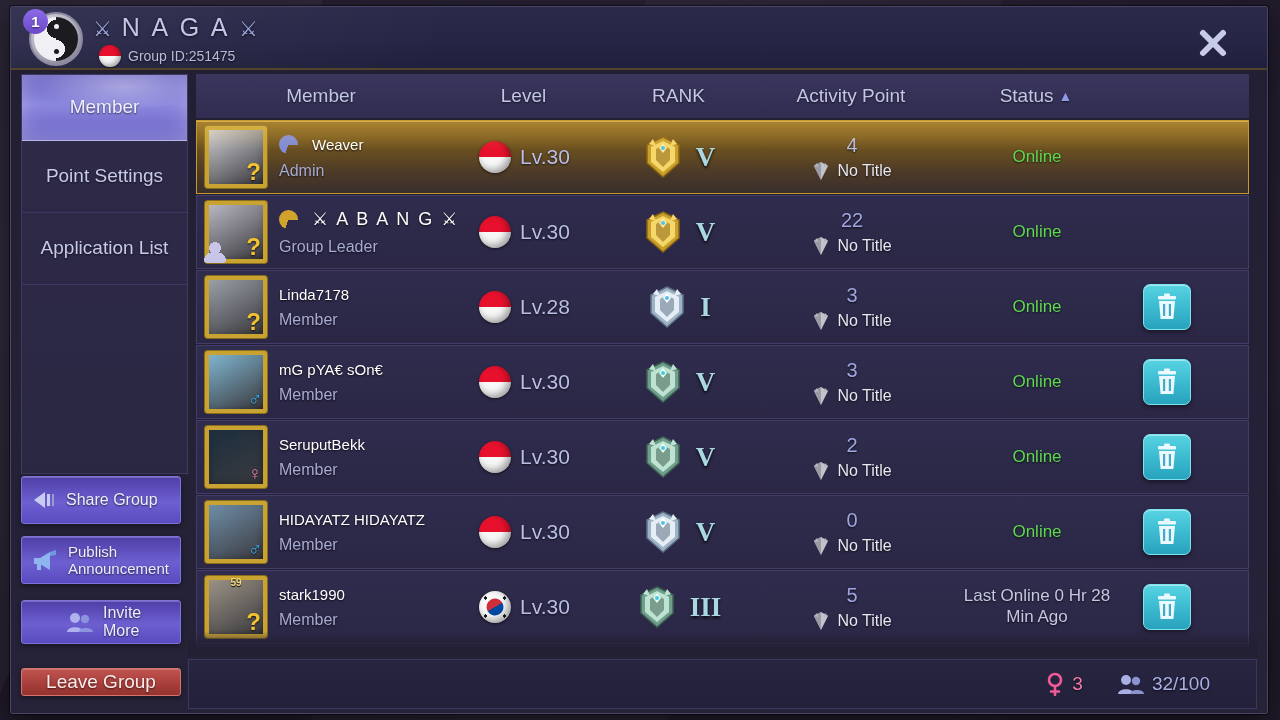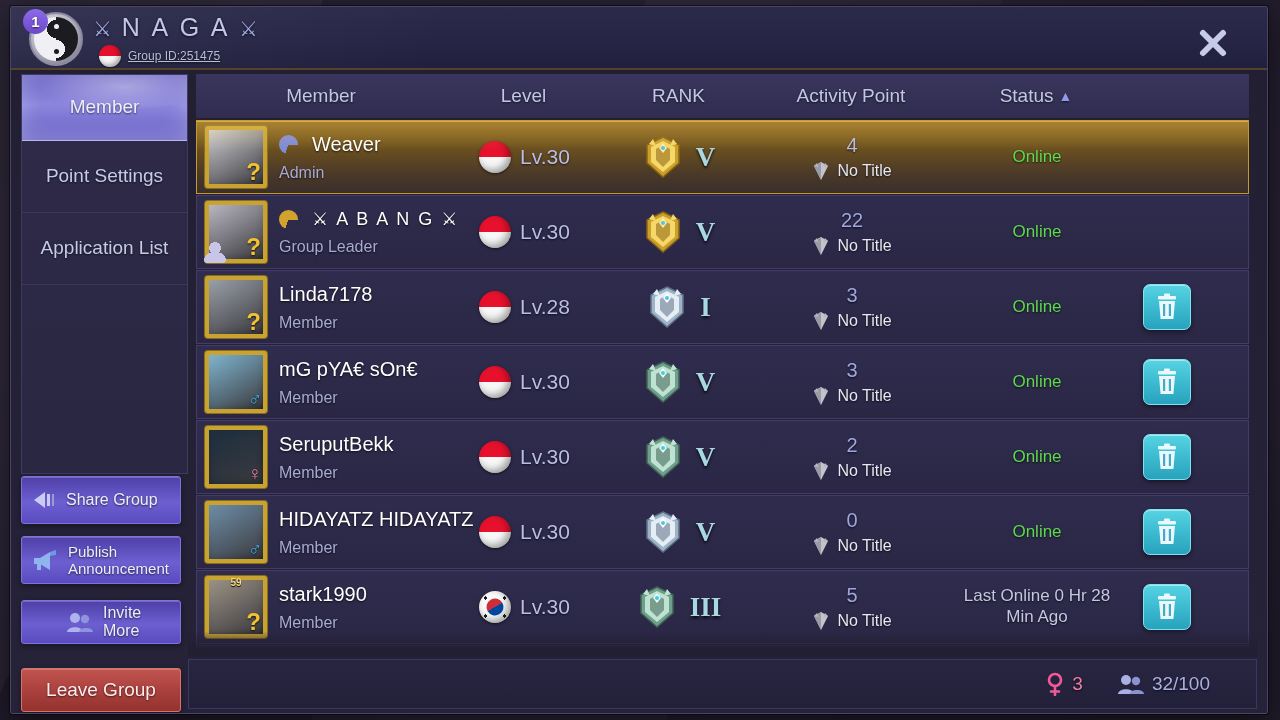--- a/index.html
+++ b/index.html
@@ -81,21 +81,21 @@
   .guild-name .dagger { color:#9fa8e0; font-size:21px; letter-spacing:0;}
   .group-id-row {
     position: absolute; left: 88px; top: 38px;
     display: flex; align-items: center; gap: 7px;
   }
   .flag-id {
     width: 22px; height: 22px; border-radius: 50%;
     background: linear-gradient(180deg, #e8112d 0 50%, #f7f7f7 50% 100%);
     box-shadow: inset -2px -2px 5px rgba(0,0,0,0.35), 0 1px 2px rgba(0,0,0,.5);
   }
-  .group-id-text { font-size: 12px; color: #b9bcd8; text-shadow: 0 1px 2px rgba(0,0,0,.7); text-decoration: underline;}
+  .group-id-text { font-size: 14px; color: #b9bcd8; text-shadow: 0 1px 2px rgba(0,0,0,.7);}
   .close-btn {
     position: absolute; right: 36px; top: 18px;
     width: 36px; height: 36px; cursor: pointer;
   }
   .close-btn svg { display:block; }
 
   
   .body-area {
     position: absolute; left: 0; top: 63px; right: 0; bottom: 0;
     background: linear-gradient(180deg, #221f33 0%, #262238 100%);
@@ -141,21 +141,21 @@
     cursor: pointer;
     text-shadow: 0 1px 2px rgba(0,0,0,.65);
     background: linear-gradient(180deg, #4e3fa8 0%, #6d5fd0 55%, #5a4cc0 100%);
     border: 1px solid #7e73dd;
     box-shadow: inset 0 1px 0 rgba(255,255,255,.22), 0 2px 5px rgba(0,0,0,.4);
   }
   #btn-share { top: 406px; height: 48px; }
   #btn-publish { top: 466px; height: 48px; font-size: 15px; }
   #btn-invite { top: 530px; height: 44px; padding-left: 44px; }
   #btn-leave {
-    position:absolute; left: 0; top: 598px; width: 160px; height: 44px;
+    position:absolute; left: 0; top: 598px; width: 160px; height: 28px;
     border-radius: 3px;
     display:flex;align-items:center;justify-content:center;
     color:#fdecec; font-size: 19px; cursor: pointer;
     text-shadow: 0 1px 2px rgba(0,0,0,.6);
     background: linear-gradient(180deg, #c0544f 0%, #a93f3c 55%, #93332f 100%);
     border: 1px solid #d8736c;
     box-shadow: inset 0 1px 0 rgba(255,255,255,.2), 0 2px 5px rgba(0,0,0,.4);
   }
   .ic { flex: 0 0 auto; display:block; }
 
@@ -229,21 +229,21 @@
     width:22px;height:22px; border-radius:3px;
     background: radial-gradient(circle at 50% 32%, #c8c5e8 0 6px, transparent 6px),
                 radial-gradient(ellipse 11px 8px at 50% 86%, #c8c5e8 0 100%, transparent 100%);
   }
   .avatar .fnum{
     position:absolute; left:50%; top:-3px; transform:translateX(-50%);
     font-size:10px; color:#f4d97a; font-weight:bold; text-shadow:0 1px 1px #000;
   }
   .names { display: flex; flex-direction: column; gap: 8px; min-width:0; }
   .nm-line { display:flex; align-items:center; gap: 14px; }
-  .mname { color: #ffffff; font-size: 20px; white-space: nowrap;
+  .mname { color: #ffffff; font-size: 15px; white-space: nowrap;
            text-shadow: 0 1px 2px rgba(0,0,0,.75); }
   .mname.spaced { letter-spacing: 2px; font-size: 18px;}
   .mrole { color: #a7abd2; font-size: 16px; text-shadow: 0 1px 2px rgba(0,0,0,.7); }
   .recall {
     width: 19px; height: 19px; border-radius: 50%;
     flex: 0 0 auto;
   }
   .recall.blue { background: conic-gradient(from 200deg, #7f8ad8 0 70%, rgba(0,0,0,0) 70% 100%);
                  box-shadow: inset 0 0 0 3px rgba(0,0,0,0); }
   .recall.gold { background: conic-gradient(from 200deg, #d2a32c 0 70%, rgba(0,0,0,0) 70% 100%); }

